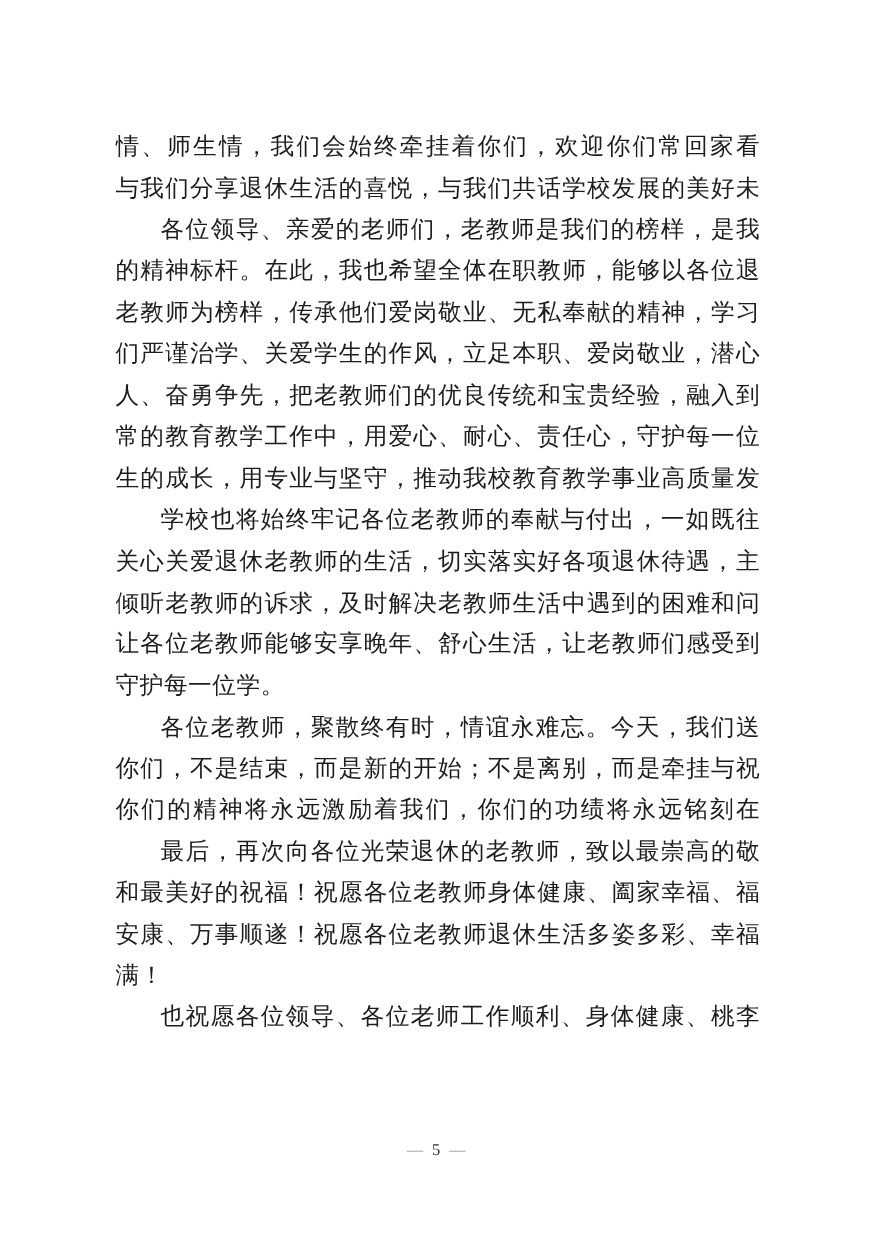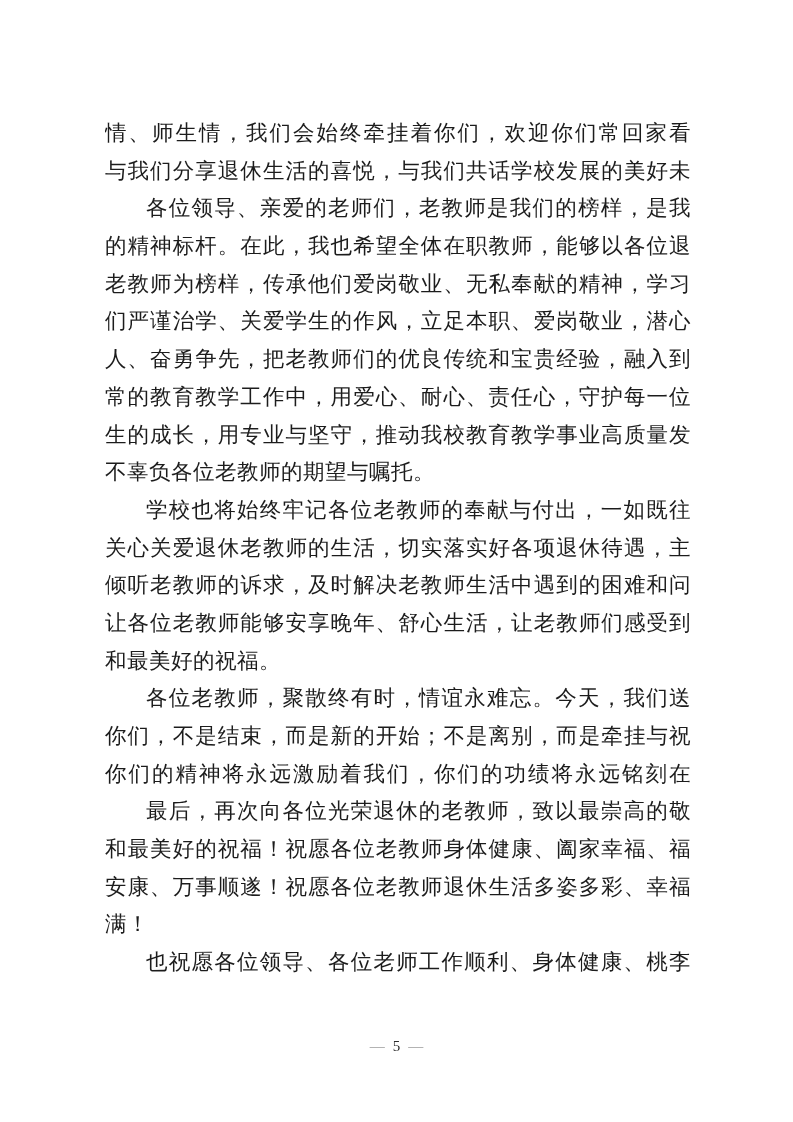--- a/index.html
+++ b/index.html
@@ -65,26 +65,25 @@
   <div class="body-text">
       <div class="line just">情、师生情，我们会始终牵挂着你们，欢迎你们常回家看看，</div>
       <div class="line just">与我们分享退休生活的喜悦，与我们共话学校发展的美好未来。</div>
       <div class="line just indent">各位领导、亲爱的老师们，老教师是我们的榜样，是我们</div>
       <div class="line just">的精神标杆。在此，我也希望全体在职教师，能够以各位退休</div>
       <div class="line just">老教师为榜样，传承他们爱岗敬业、无私奉献的精神，学习他</div>
       <div class="line just">们严谨治学、关爱学生的作风，立足本职、爱岗敬业，潜心育</div>
       <div class="line just">人、奋勇争先，把老教师们的优良传统和宝贵经验，融入到日</div>
       <div class="line just">常的教育教学工作中，用爱心、耐心、责任心，守护每一位学</div>
       <div class="line just">生的成长，用专业与坚守，推动我校教育教学事业高质量发展，</div>
-      <div class="line">不辜负各位老教师的期望与嘱托。</div>
       <div class="line just indent">学校也将始终牢记各位老教师的奉献与付出，一如既往地</div>
       <div class="line just">关心关爱退休老教师的生活，切实落实好各项退休待遇，主动</div>
       <div class="line just">倾听老教师的诉求，及时解决老教师生活中遇到的困难和问题，</div>
       <div class="line just">让各位老教师能够安享晚年、舒心生活，让老教师们感受到学</div>
-      <div class="line">和最美好的祝福。</div>
+      <div class="line">守护每一位学。</div>
       <div class="line just indent">各位老教师，聚散终有时，情谊永难忘。今天，我们送别</div>
       <div class="line just">你们，不是结束，而是新的开始；不是离别，而是牵挂与祝福。</div>
       <div class="line just">你们的精神将永远激励着我们，你们的功绩将永远铭刻在 XX</div>
       <div class="line just indent">最后，再次向各位光荣退休的老教师，致以最崇高的敬意</div>
       <div class="line just">和最美好的祝福！祝愿各位老教师身体健康、阖家幸福、福寿</div>
       <div class="line just">安康、万事顺遂！祝愿各位老教师退休生活多姿多彩、幸福美</div>
       <div class="line">满！</div>
       <div class="line just indent">也祝愿各位领导、各位老师工作顺利、身体健康、桃李芬</div>
     </div>
 

